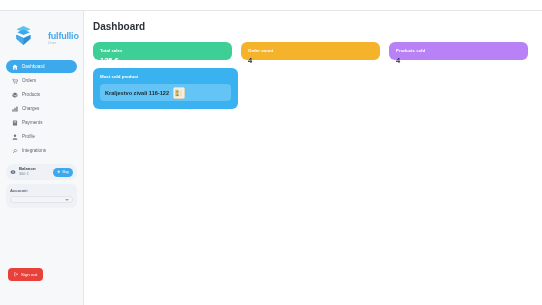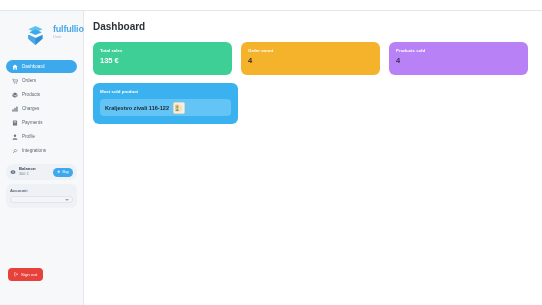--- a/index.html
+++ b/index.html
@@ -17,22 +17,22 @@
     background: #ffffff; border-bottom: 1px solid #e4e6ea;
   }
 
   
   .sidebar {
     position: absolute; left: 0; top: 11px; width: 84px; height: 294px;
     background: #f7f8fa; border-right: 1px solid #e4e6ea;
     display: flex; flex-direction: column;
   }
   .brand {
-    display: flex; align-items: flex-start; gap: 8px;
-    padding: 14px 0 12px 26px;
+    display: flex; align-items: flex-end; gap: 15px;
+    padding: 14px 0 12px 14px;
   }
   .brand-mark { width: 19px; height: 21px; flex: none; }
   .brand-text { display: flex; flex-direction: column; line-height: 1; }
   .brand-name {
     font-size: 9px; font-weight: bold; color: #4aa8e8; letter-spacing: -0.2px;
   }
   .brand-sub { font-size: 3.6px; color: #a8b2bd; letter-spacing: 0.3px; margin-top: 1.5px; }
 
   .nav { padding: 2px 6px 0 6px; display: flex; flex-direction: column; gap: 1px; }
   .nav-item {
@@ -81,21 +81,21 @@
     background: #e8413b; color: #fff; border-radius: 4px;
     font-size: 4.4px; padding: 4px 6px; cursor: pointer;
   }
 
   
   .main { position: absolute; left: 84px; top: 11px; width: 458px; height: 294px; background: #fff; }
   .page-title { font-size: 10px; font-weight: bold; color: #2b3138; padding: 10px 0 0 9px; }
 
   .cards-row { display: flex; gap: 9px; padding: 10px 14px 0 9px; }
   .stat-card {
-    flex: 1; height: 33px; border-radius: 6px; padding: 6px 7px;
+    flex: 1; height: 18px; border-radius: 6px; padding: 6px 7px;
     display: flex; flex-direction: column; justify-content: flex-start;
   }
   .stat-label { font-size: 4.4px; font-weight: bold; color: #ffffff; }
   .stat-value { font-size: 7.5px; font-weight: bold; margin-top: 3px; }
 
   .wide-row { padding: 8px 14px 0 9px; }
   .product-card {
     width: 145px; border-radius: 6px; padding: 6px 7px 8px 7px;
     background: #3bb2f0;
   }

